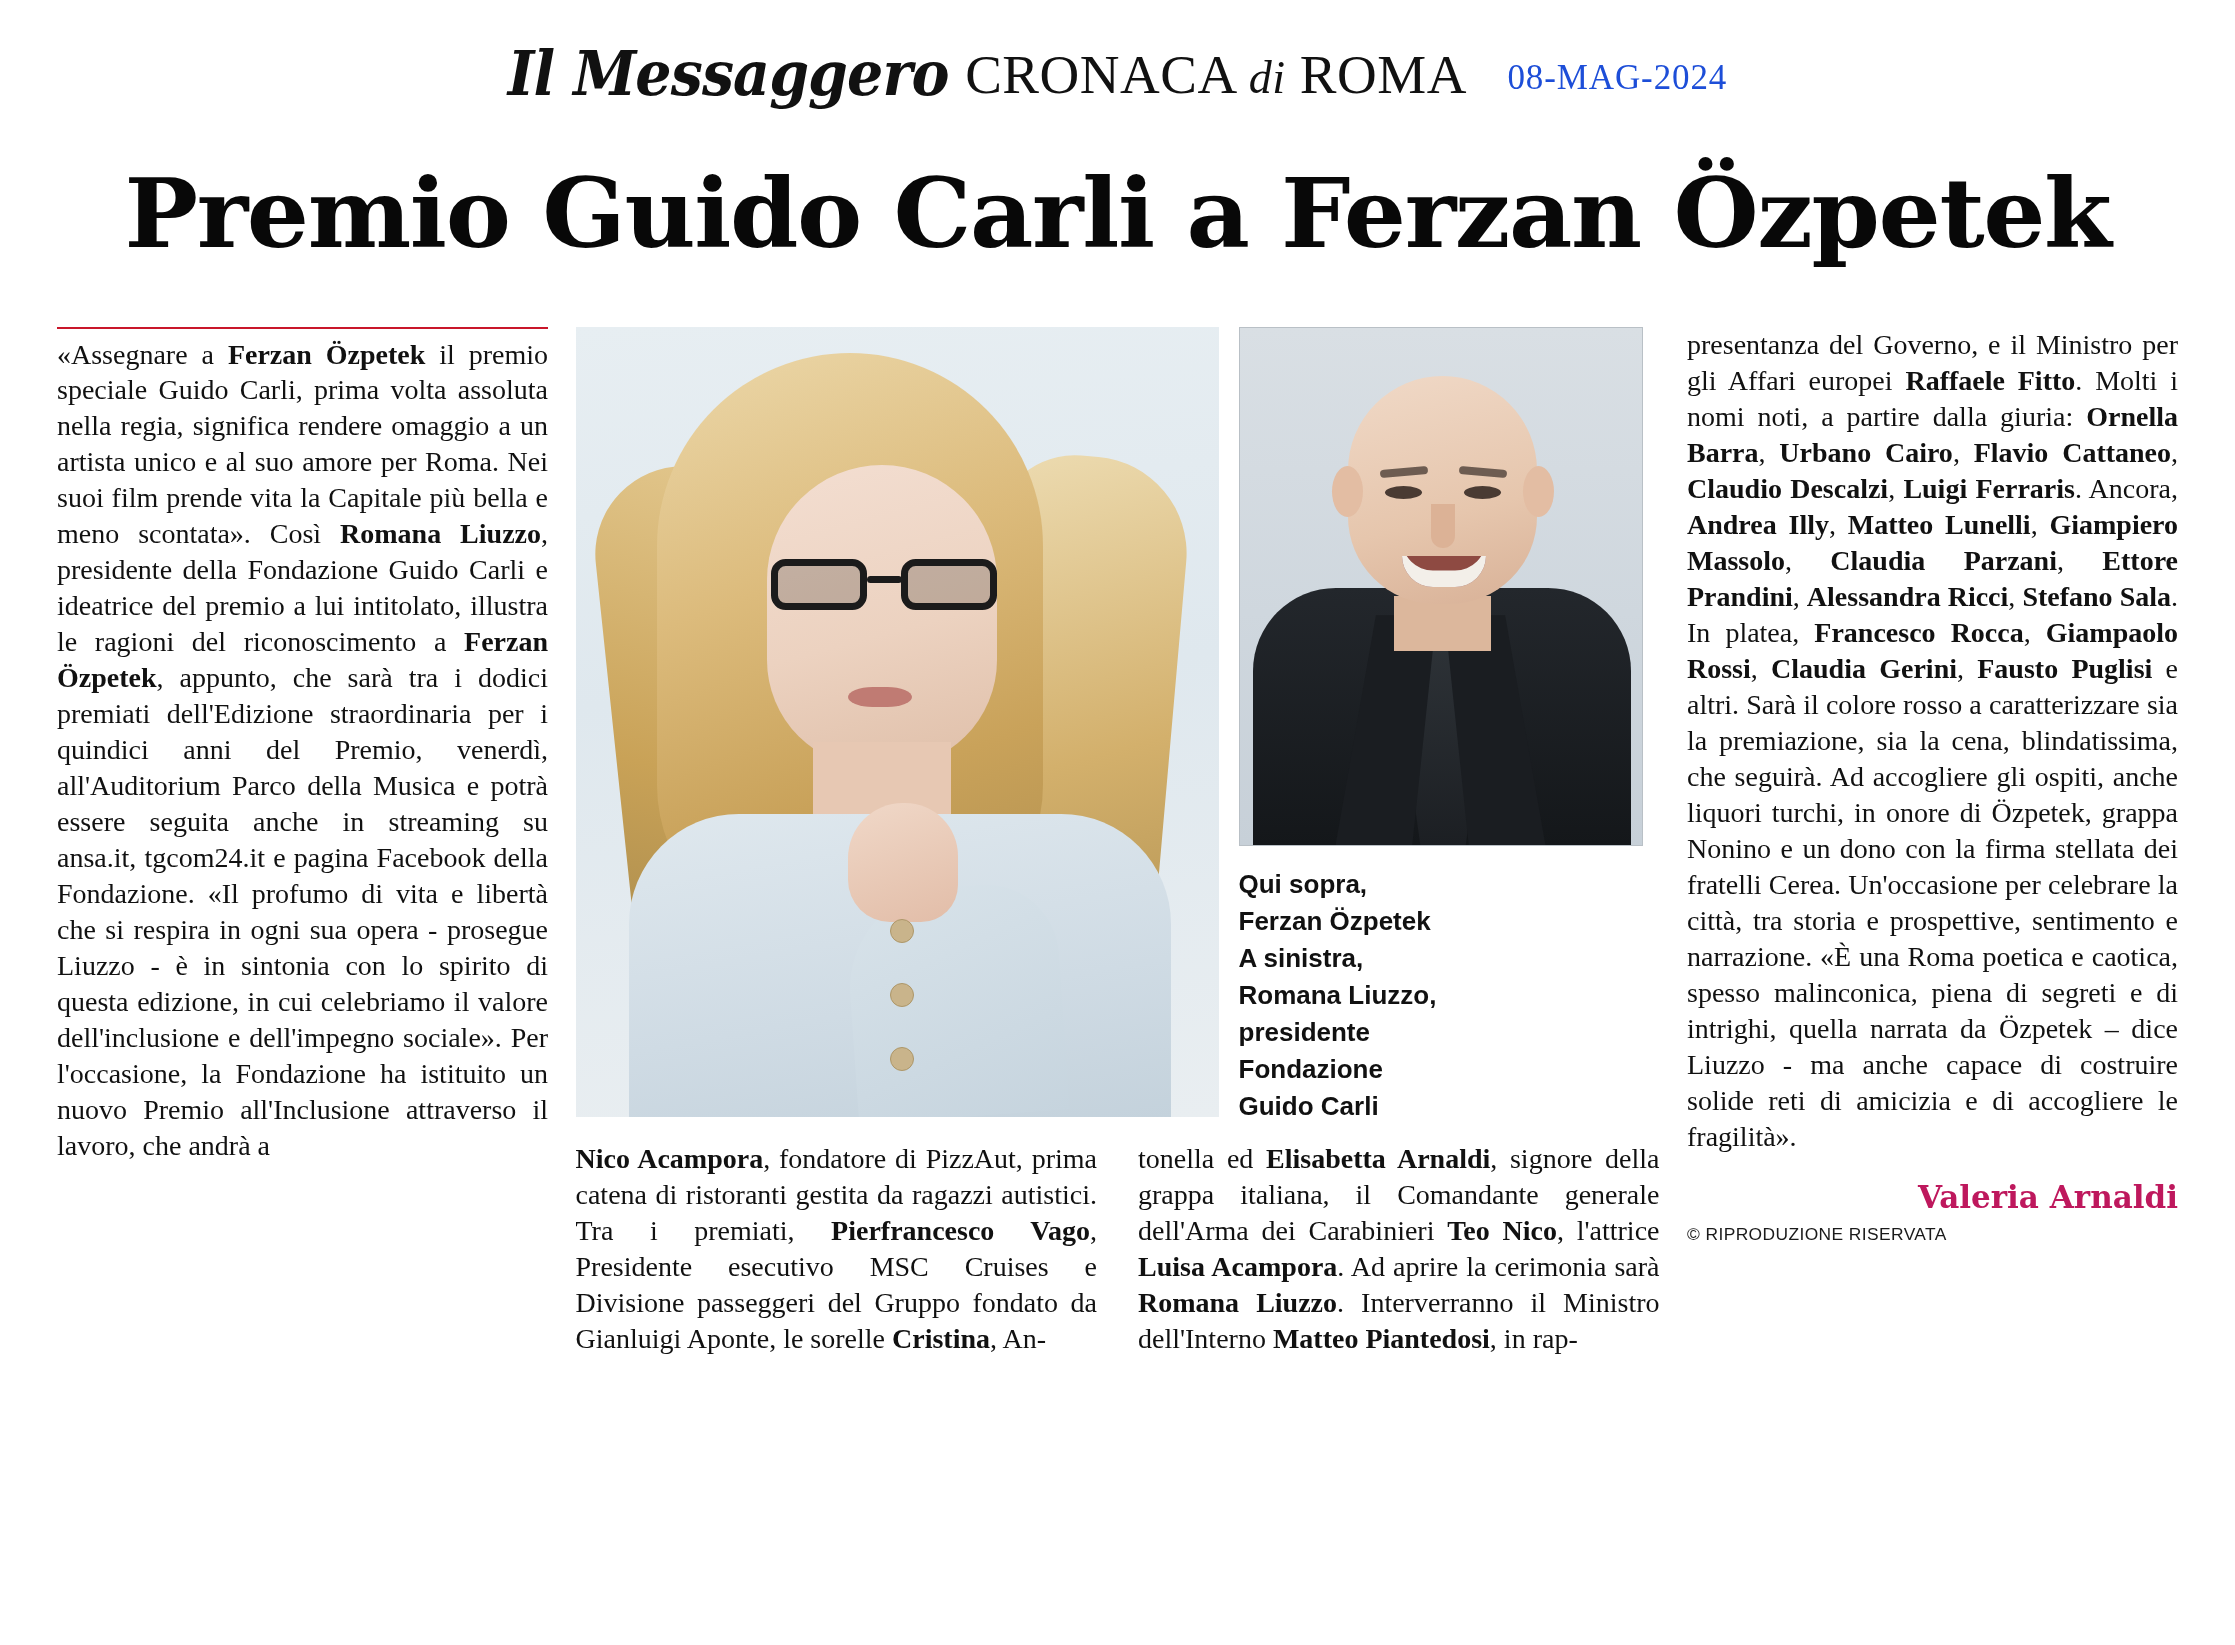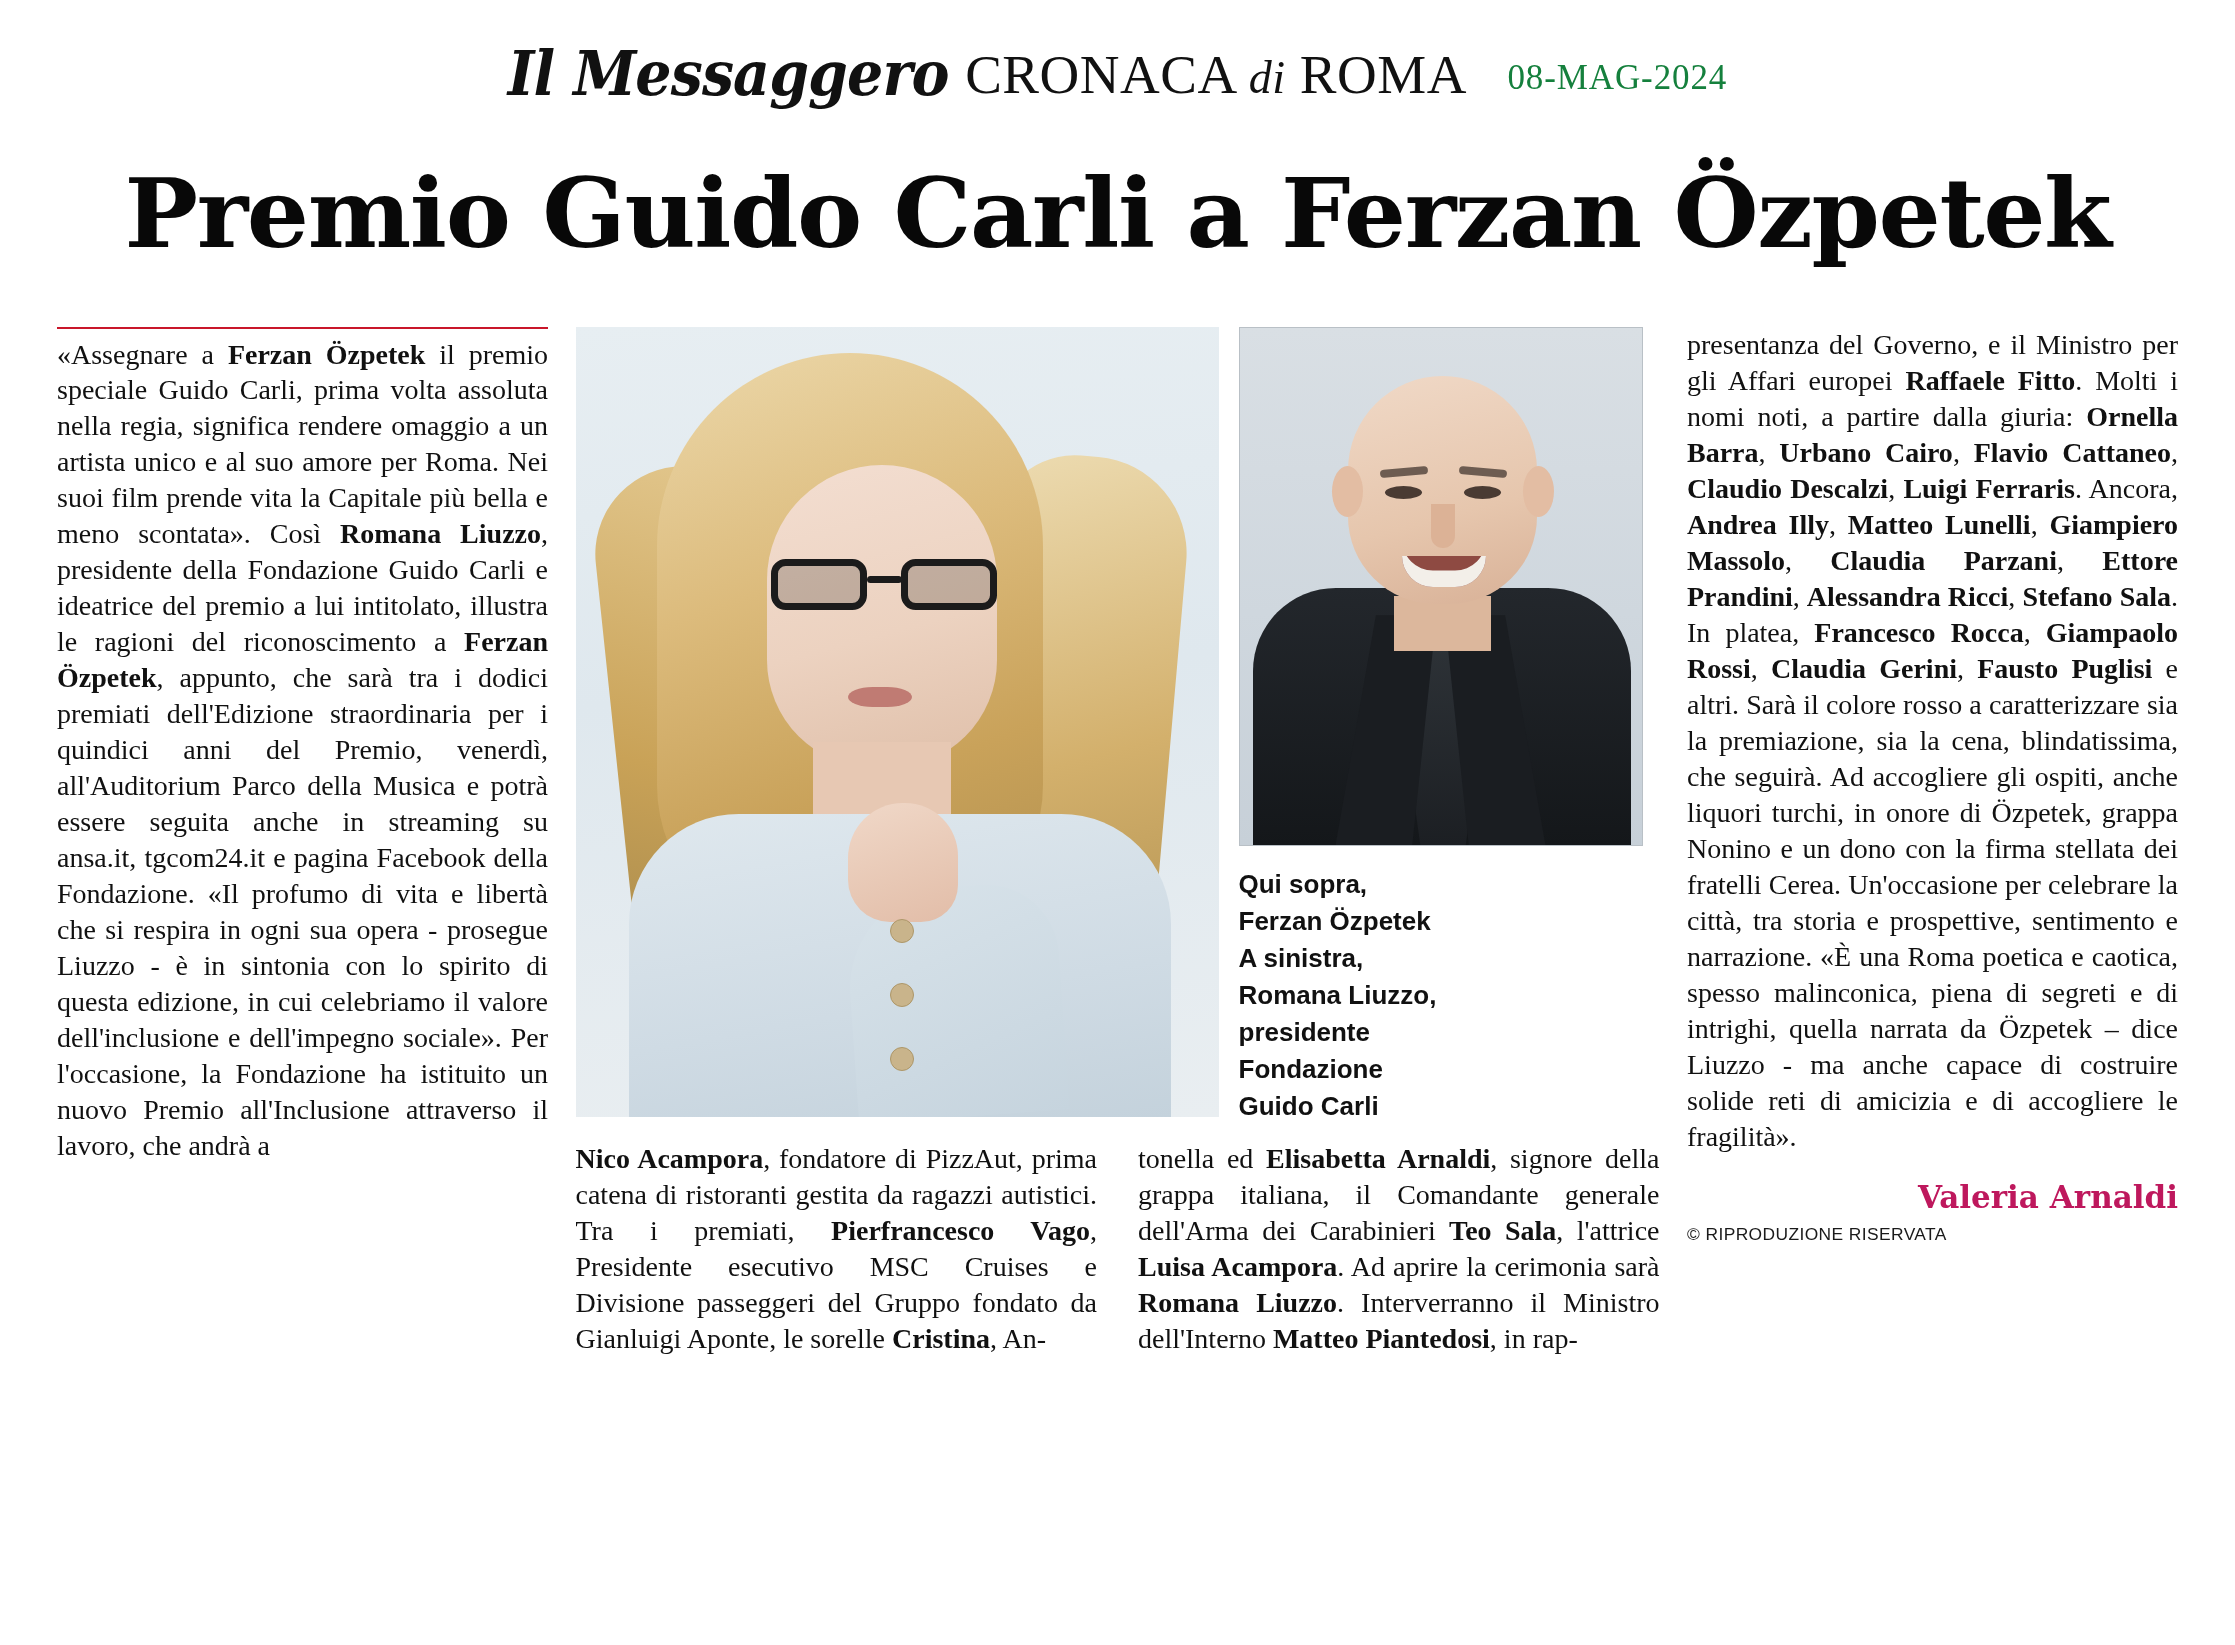--- a/index.html
+++ b/index.html
@@ -48,21 +48,21 @@
     color: #111;
   }
   .masthead .section .di {
     font-style: italic;
     font-size: 46px;
   }
   .masthead .date {
     font-family: "Liberation Serif", serif;
     font-size: 35px;
     letter-spacing: 0.9px;
-    color: #15803d;
+    color: #1d4ed8;
     margin-left: 24px;
     position: relative;
     top: -3.7px;
   }
 
   
   .headline {
     font-family: "DejaVu Serif", serif;
     font-weight: 700;
     font-size: 96px;
@@ -381,21 +381,21 @@
 Fondazione
 Guido Carli</div>
         </div>
       </div>
 
       <div class="lower-cols">
         <div class="lower-col">
           <p class="body"><b>Nico Acampora</b>, fondatore di PizzAut, prima catena di ristoranti gestita da ragazzi autistici. Tra i premiati, <b>Pierfrancesco Vago</b>, Presidente esecutivo MSC Cruises e Divisione passeggeri del Gruppo fondato da Gianluigi Aponte, le sorelle <b>Cristina</b>, An-</p>
         </div>
         <div class="lower-col">
-          <p class="body">tonella ed <b>Elisabetta Arnaldi</b>, signore della grappa italiana, il Comandante generale dell'Arma dei Carabinieri <b>Teo Sala</b>, l'attrice <b>Luisa Acampora</b>. Ad aprire la cerimonia sarà <b>Romana Liuzzo</b>. Interverranno il Ministro dell'Interno <b>Matteo Piantedosi</b>, in rap-</p>
+          <p class="body">tonella ed <b>Elisabetta Arnaldi</b>, signore della grappa italiana, il Comandante generale dell'Arma dei Carabinieri <b>Teo Nico</b>, l'attrice <b>Luisa Acampora</b>. Ad aprire la cerimonia sarà <b>Romana Liuzzo</b>. Interverranno il Ministro dell'Interno <b>Matteo Piantedosi</b>, in rap-</p>
         </div>
       </div>
     </div>
 
     <div class="col col-right">
       <p class="body">presentanza del Governo, e il Ministro per gli Affari europei <b>Raffaele Fitto</b>. Molti i nomi noti, a partire dalla giuria: <b>Ornella Barra</b>, <b>Urbano Cairo</b>, <b>Flavio Cattaneo</b>, <b>Claudio Descalzi</b>, <b>Luigi Ferraris</b>. Ancora, <b>Andrea Illy</b>, <b>Matteo Lunelli</b>, <b>Giampiero Massolo</b>, <b>Claudia Parzani</b>, <b>Ettore Prandini</b>, <b>Alessandra Ricci</b>, <b>Stefano Sala</b>. In platea, <b>Francesco Rocca</b>, <b>Giampaolo Rossi</b>, <b>Claudia Gerini</b>, <b>Fausto Puglisi</b> e altri. Sarà il colore rosso a caratterizzare sia la premiazione, sia la cena, blindatissima, che seguirà. Ad accogliere gli ospiti, anche liquori turchi, in onore di Özpetek, grappa Nonino e un dono con la firma stellata dei fratelli Cerea. Un'occasione per celebrare la città, tra storia e prospettive, sentimento e narrazione. «È una Roma poetica e caotica, spesso malinconica, piena di segreti e di intrighi, quella narrata da Özpetek – dice Liuzzo - ma anche capace di costruire solide reti di amicizia e di accogliere le fragilità».</p>
       <div class="signature">Valeria Arnaldi</div>
       <div class="copyright">© RIPRODUZIONE RISERVATA</div>
     </div>
 

